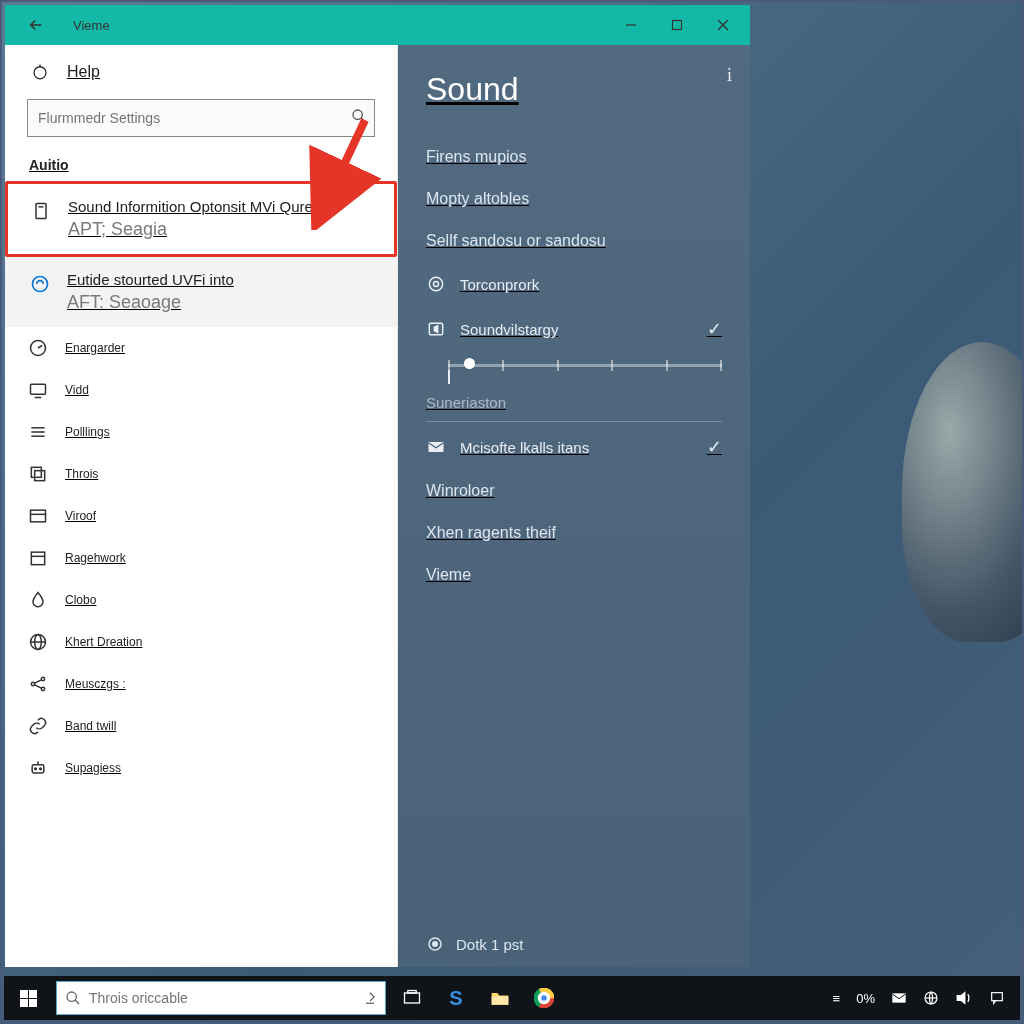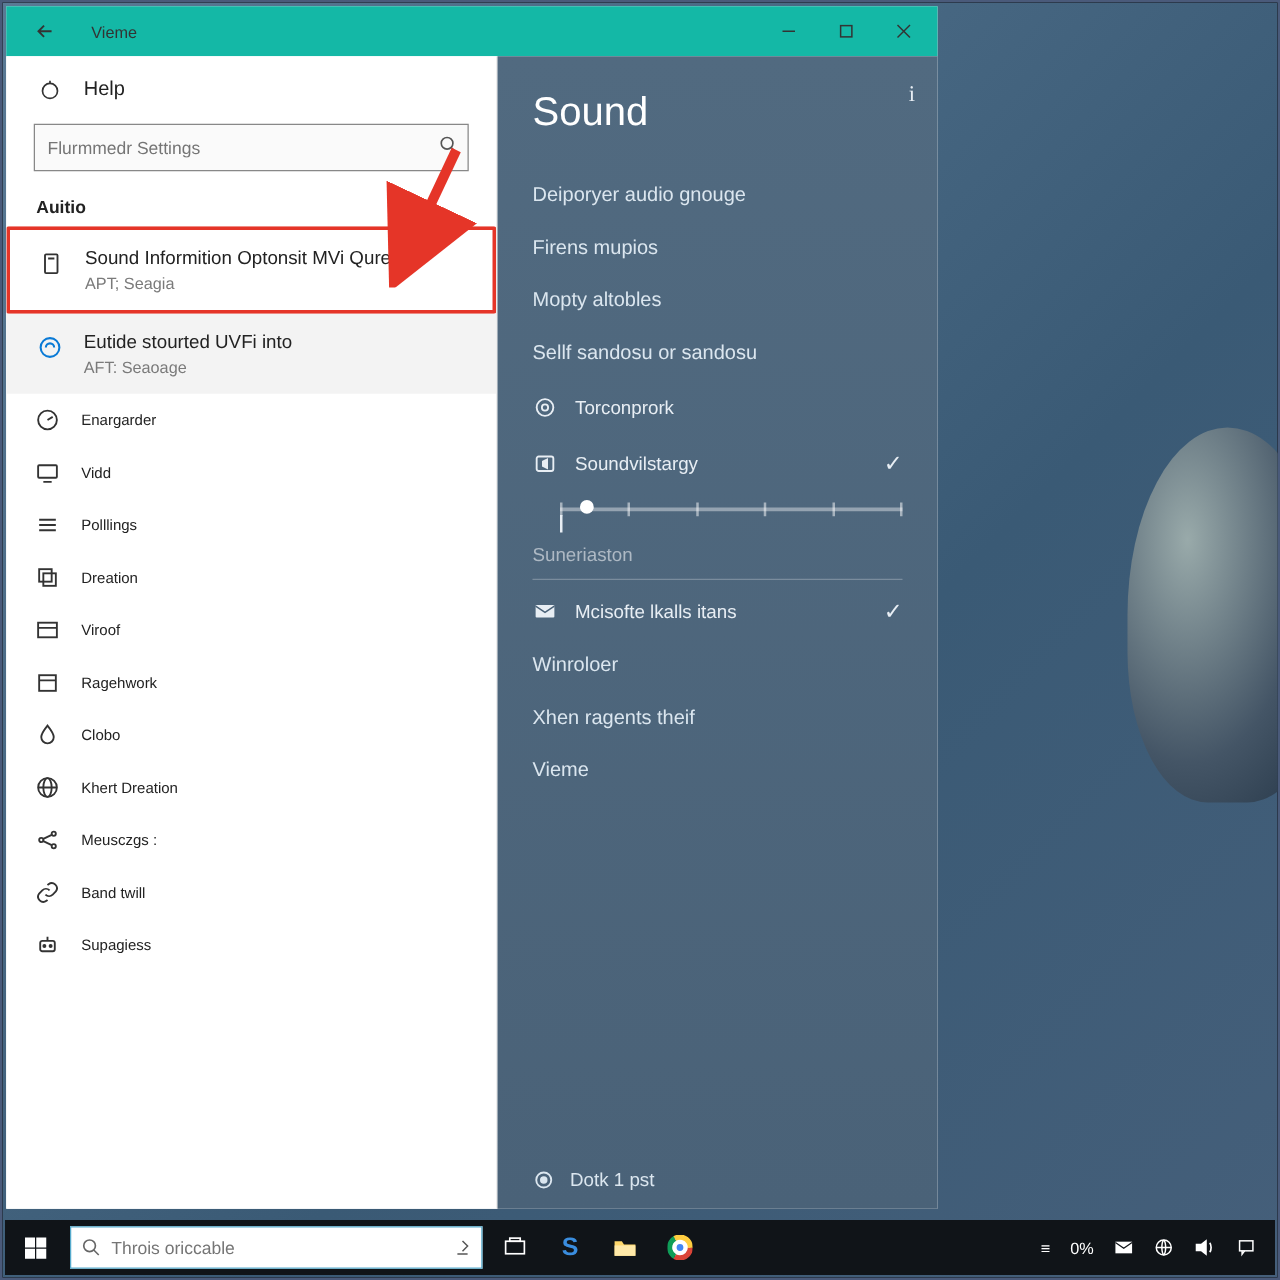--- a/index.html
+++ b/index.html
@@ -23,21 +23,21 @@
 .titlebar {
   height: 40px; display: flex; justify-content: space-between;
   background: #14b8a6; padding: 0 4px 0 22px;
 }
 .titlebar-left { display: flex; align-items: center; gap: 16px; }
 .tb-back { font-size: 18px; color: #333; cursor: pointer; }
 .tb-title { font-size: 13px; color: #333; margin-left: 12px; }
 .titlebar-right { display: flex; }
 .tb-btn { width: 46px; height: 40px; display: flex; align-items: center; justify-content: center; color: #333; cursor: pointer; font-size: 14px; }
 
-.window-body { flex: 1; display: flex; min-height: 0; }
+.window-body { flex: 1; display: flex; min-height: 0; text-decoration: underline; }
 
 .left-pane {
   width: 393px; background: #fff; border-right: 1px solid #e8e8e8;
   display: flex; flex-direction: column; overflow: hidden;
 }
 .lp-top { padding: 10px 22px 0 22px; }
 .lp-help { display: flex; align-items: center; gap: 18px; padding: 8px 0 18px 4px; color: #222; font-size: 16px; }
 .lp-help .ico { width: 18px; height: 18px; }
 
 .search-wrap { position: relative; margin-bottom: 14px; }
@@ -56,21 +56,21 @@
 }
 .nav-item .ico, .result-item .ico { width: 22px; height: 22px; flex: 0 0 22px; display: flex; align-items: center; justify-content: center; }
 .nav-item .label { font-size: 12px; }
 
 .result-item { align-items: flex-start; padding: 14px 22px; }
 .result-item.highlighted { border: 3px solid #e53528; border-radius: 2px; background: #fff; }
 .result-item.secondary { background: #f3f3f3; padding-left: 24px; }
 .result-item .ico { margin-top: 2px; }
 .result-text { display: flex; flex-direction: column; }
 .result-title { font-size: 15px; color: #222; white-space: nowrap; overflow: hidden; text-overflow: ellipsis; max-width: 290px; }
-.result-sub { font-size: 13px; color: #7a7a7a; margin-top: 4px; }
+.result-sub { font-size: 18px; color: #7a7a7a; margin-top: 4px; }
 
 .arrow-annotation {
   position: absolute; left: 300px; top: 105px; pointer-events: none;
 }
 
 .right-pane {
   flex: 1; background: linear-gradient(180deg, #516a80 0%, #4a6278 100%);
   color: #e8eef4; padding: 26px 28px 0 28px; position: relative; font-size: 15px;
 }
 .rp-title { font-size: 32px; font-weight: 400; color: #fff; margin-bottom: 28px; }
@@ -223,21 +223,21 @@
             </span>
             <span class="label">Polllings</span>
           </div>
         <div class="nav-item">
             <span class="ico">
               <svg width="20" height="20" viewBox="0 0 24 24" fill="none" stroke="#333" stroke-width="1.8">
                 <rect x="8" y="8" width="12" height="12"></rect>
                 <rect x="4" y="4" width="12" height="12"></rect>
               </svg>
             </span>
-            <span class="label">Dreation</span>
+            <span class="label">Throis</span>
           </div>
         <div class="nav-item">
             <span class="ico">
               <svg width="20" height="20" viewBox="0 0 24 24" fill="none" stroke="#333" stroke-width="1.8">
                 <rect x="3" y="5" width="18" height="14"></rect>
                 <line x1="3" y1="10" x2="21" y2="10"></line>
               </svg>
             </span>
             <span class="label">Viroof</span>
           </div>
@@ -299,21 +299,20 @@
               </svg>
             </span>
             <span class="label">Supagiess</span>
           </div>
       </div>
     </div>
 
     <div class="right-pane">
       <span class="rp-info">i</span>
       <div class="rp-title">Sound</div>
-      <div class="rp-link">Deiporyer audio gnouge</div>
       <div class="rp-link">Firens mupios</div>
       <div class="rp-link">Mopty altobles</div>
       <div class="rp-link">Sellf sandosu or sandosu</div>
 
       <div class="rp-row">
         <span class="ico">
             <svg width="20" height="20" viewBox="0 0 24 24" fill="none" stroke="#e8eef4" stroke-width="1.8">
               <circle cx="12" cy="12" r="8"></circle>
               <circle cx="12" cy="12" r="3"></circle>
             </svg>

